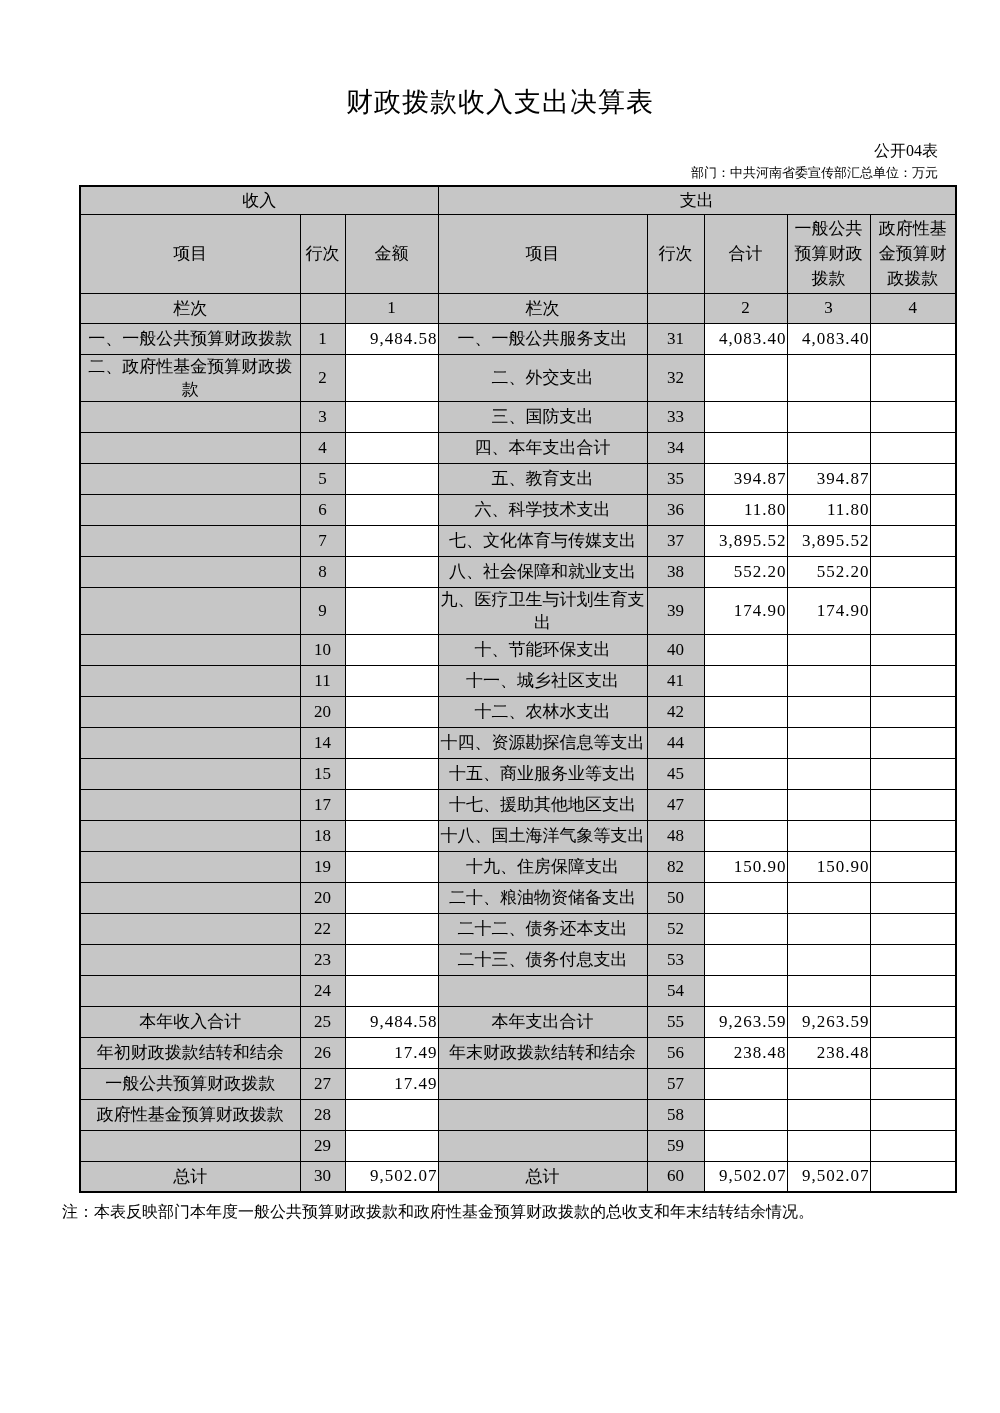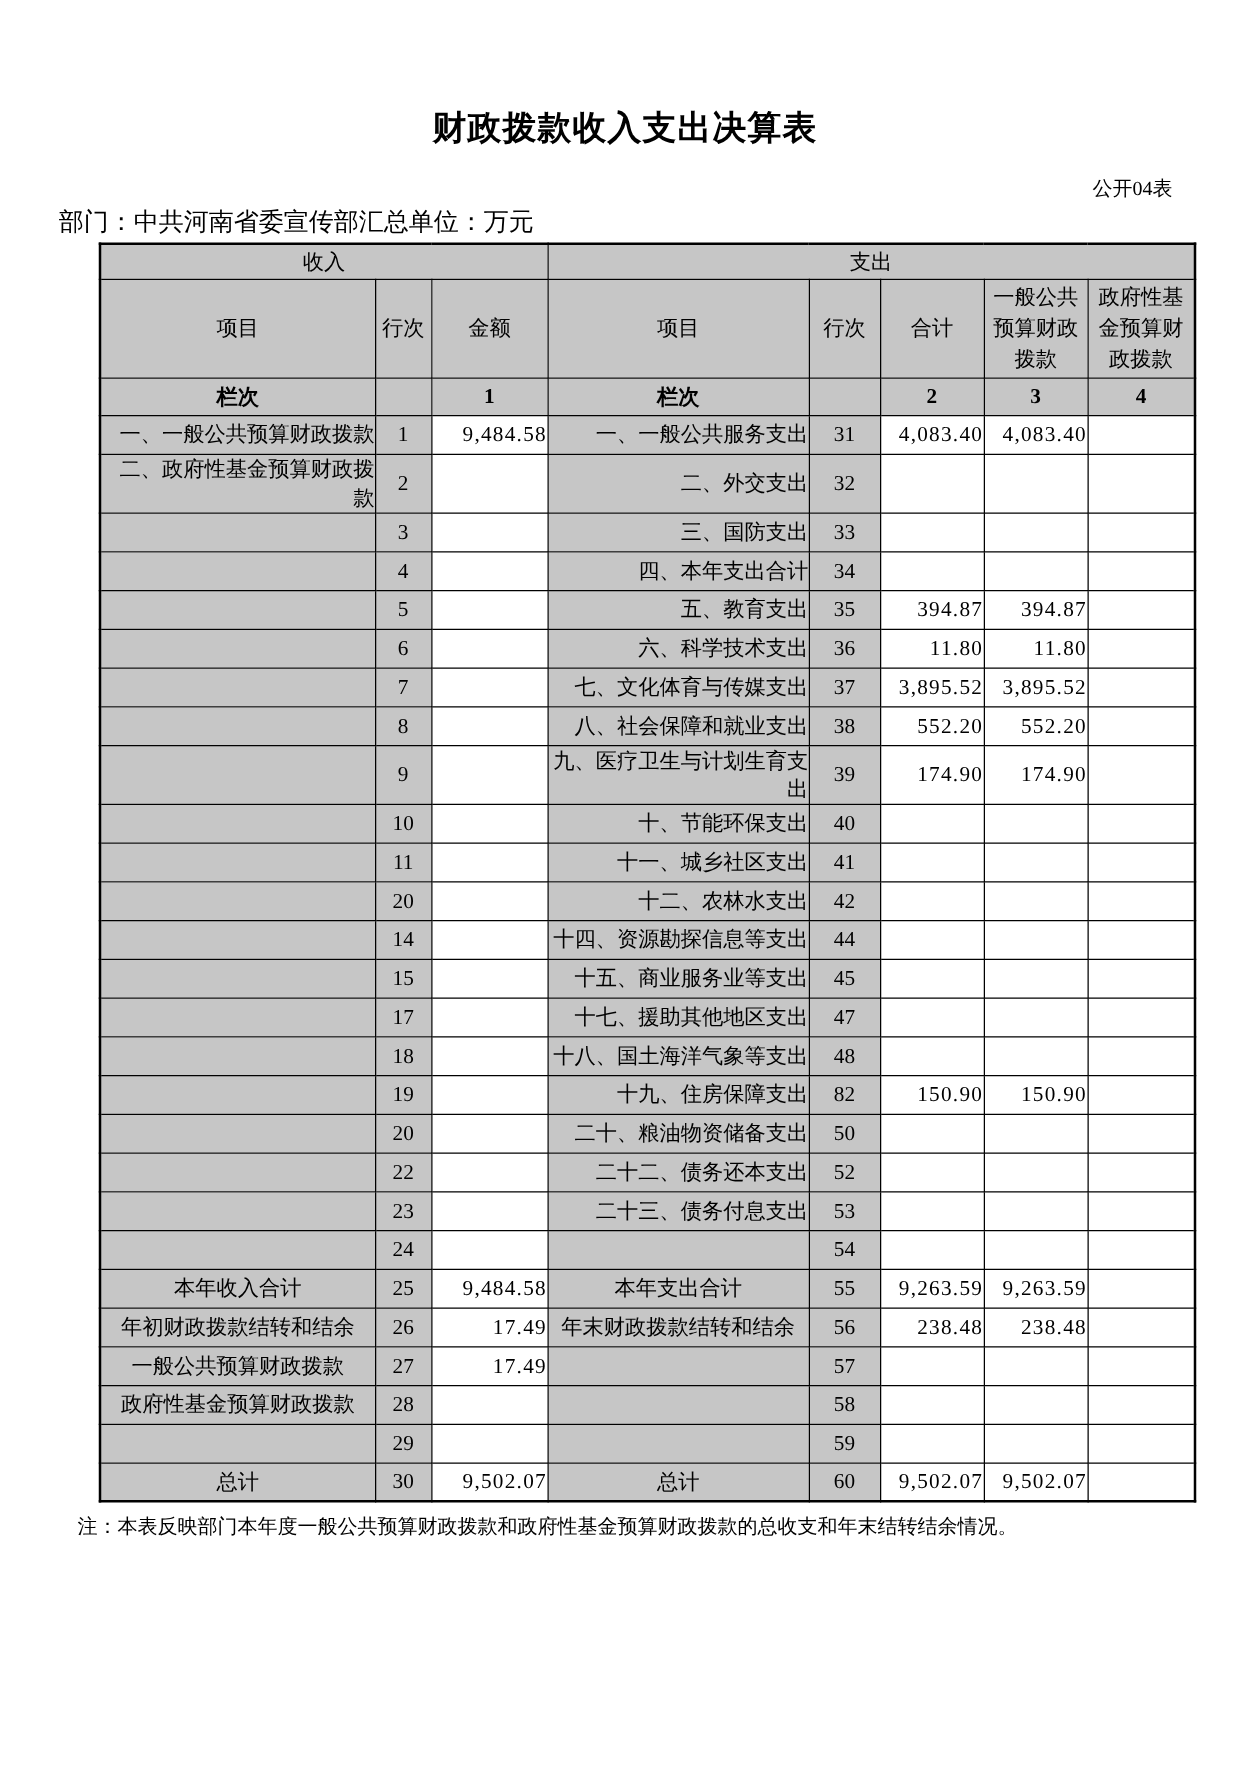--- a/index.html
+++ b/index.html
@@ -8,32 +8,32 @@
     width: 1000px; height: 1413px;
     background: #ffffff;
     color: #000000;
     font-family: "Liberation Serif", "DejaVu Serif", serif;
   }
   .page { position: relative; width: 1000px; height: 1413px; overflow: hidden; }
 
   .doc-title {
     margin: 0; padding-top: 84px;
     text-align: center;
-    font-size: 27px; font-weight: bold;
+    font-size: 27px; font-weight: normal;
     letter-spacing: 1px;
   }
   .table-code {
     margin: 21px 62px 0 62px;
     text-align: right;
     font-size: 16px;
   }
   .meta-row {
-    margin: 2px 62px 3px 47px;
-    display: flex; justify-content: flex-start;
-    font-size: 20px;
+    margin: 2px 62px 3px 26px;
+    display: flex; justify-content: flex-end;
+    font-size: 13px;
   }
 
   table.fiscal {
     margin-left: 79px;
     width: 876px;
     border-collapse: collapse;
     table-layout: fixed;
     border: 2px solid #000;
   }
   table.fiscal th, table.fiscal td {
@@ -42,26 +42,26 @@
     font-weight: normal;
     overflow: hidden;
     padding: 0;
   }
   table.fiscal th {
     background: #c6c6c6;
     text-align: center;
   }
   tr.section-row th { height: 28px; }
   tr.header-row th { height: 79px; line-height: 25px; padding: 0 3px; }
-  tr.index-row th { height: 30px; font-weight: bold; }
+  tr.index-row th { height: 30px; }
 
   tbody td { height: 31px; }
   td.item {
     background: #c6c6c6;
-    text-align: right;
+    text-align: center;
     padding: 0 2px;
   }
   td.line {
     background: #c6c6c6;
     text-align: center;
   }
   td.num {
     background: #ffffff;
     text-align: right;
     padding-right: 3px;

